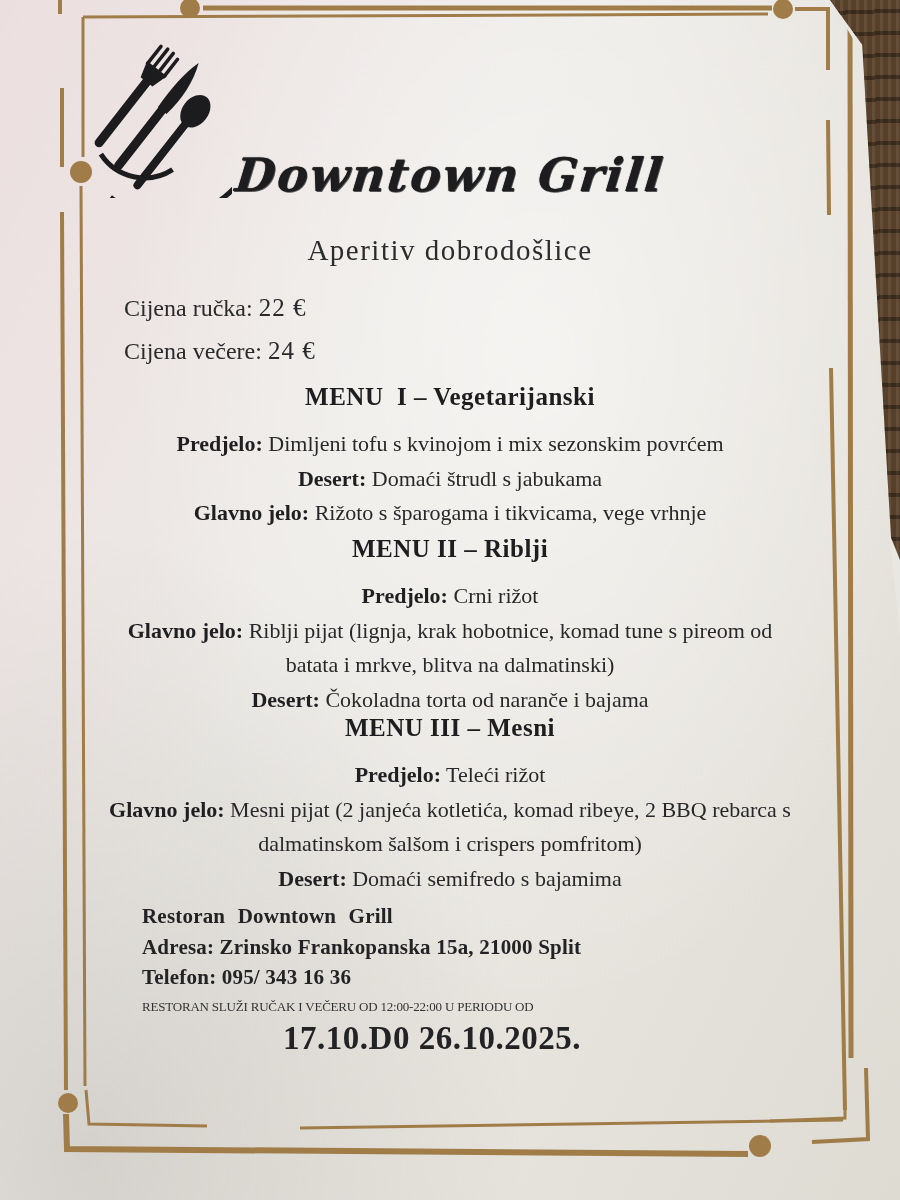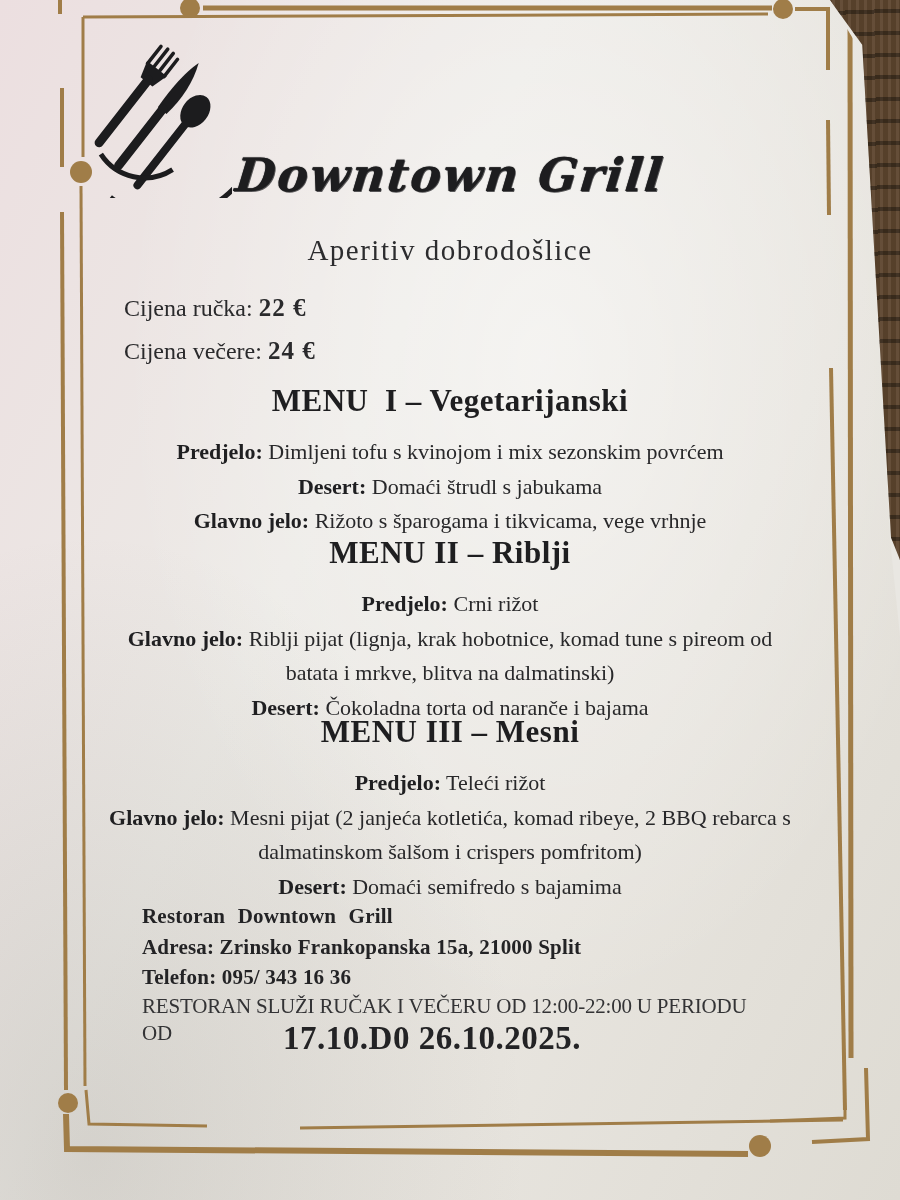--- a/index.html
+++ b/index.html
@@ -35,33 +35,33 @@
   .abs{position:absolute;}
   .center{width:100%;text-align:center;}
   .title{
     top:148px;font-family:"DejaVu Serif", serif;font-style:italic;font-weight:bold;
     font-size:46px;color:#1d1d1f;letter-spacing:2px;transform:skewX(-6deg);
     text-shadow:0 0 1px #1d1d1f, 1px 1px 0 rgba(29,29,31,0.7);
   }
   .subtitle{top:234px;font-size:29px;color:#2c2c2e;letter-spacing:1.5px;text-align:center;}
   .prices{top:286px;left:124px;font-size:24px;color:#2a2a2c;}
   .price-line{height:43px;line-height:43px;}
-  .price-value{font-weight:bold;font-size:25px;letter-spacing:1px;}
+  .price-value{font-weight:normal;font-size:25px;letter-spacing:1px;}
   .menu-section{left:0;width:100%;text-align:center;color:#28282a;}
   .menu-1{top:383px;} .menu-2{top:535px;} .menu-3{top:714px;}
   .menu-heading{
-    font-size:31px;font-weight:bold;color:#1e1e20;letter-spacing:0.5px;
+    font-size:25px;font-weight:bold;color:#1e1e20;letter-spacing:0.5px;
     white-space:pre-wrap;margin-bottom:5px;
   }
   .courses{width:696px;margin:16px auto;font-size:22px;line-height:34.5px;}
   .course-label{font-weight:bold;color:#1f1f21;}
   .footer{top:901px;left:142px;width:610px;font-size:21px;color:#232325;}
   .footer-line{height:30.5px;line-height:30.5px;font-weight:bold;letter-spacing:0.2px;}
   .footer-restaurant{word-spacing:7px;}
-  .footer-hours{font-weight:normal;font-size:21px;letter-spacing:-0.2px;height:27px;line-height:27px;color:#333335;font-family:Liberation Serif, serif;}
+  .footer-hours{font-weight:normal;font-size:13px;letter-spacing:-0.2px;height:27px;line-height:27px;color:#333335;font-family:Liberation Serif, serif;}
   .footer-period{font-weight:bold;font-size:33px;text-align:center;width:580px;letter-spacing:0.5px;}
   .stamp{
     top:1041px;left:565px;width:275px;text-align:center;
     font-family:"DejaVu Sans", sans-serif;font-weight:bold;font-size:22.5px;
     color:#2a2a2c;line-height:31px;letter-spacing:0.2px;
   }
 </style>
 </head>
 <body>
 

